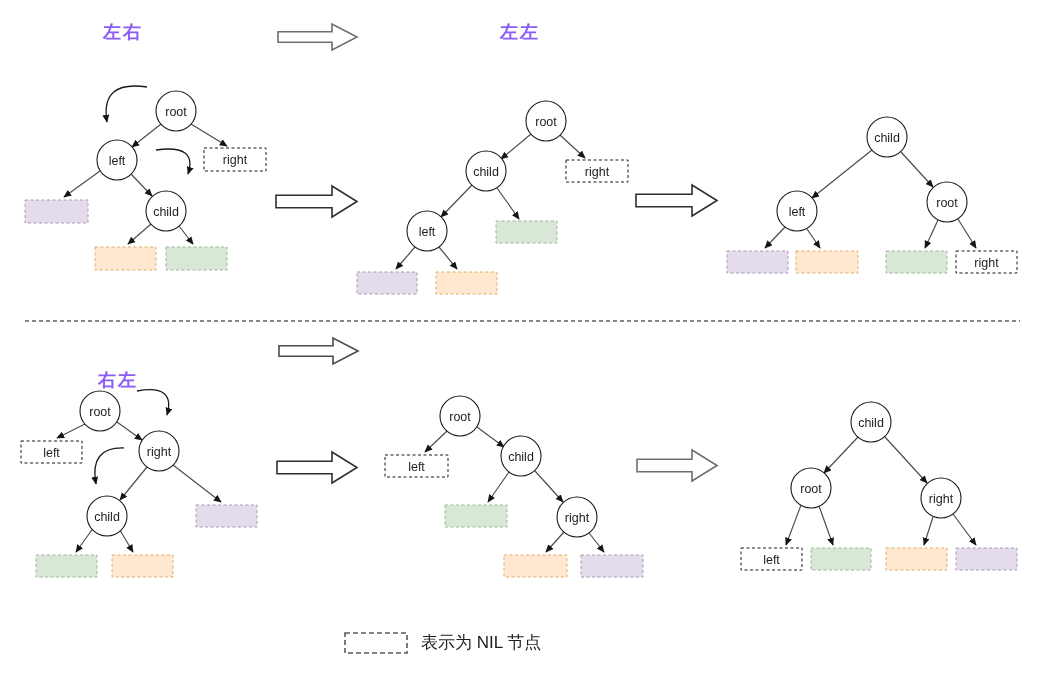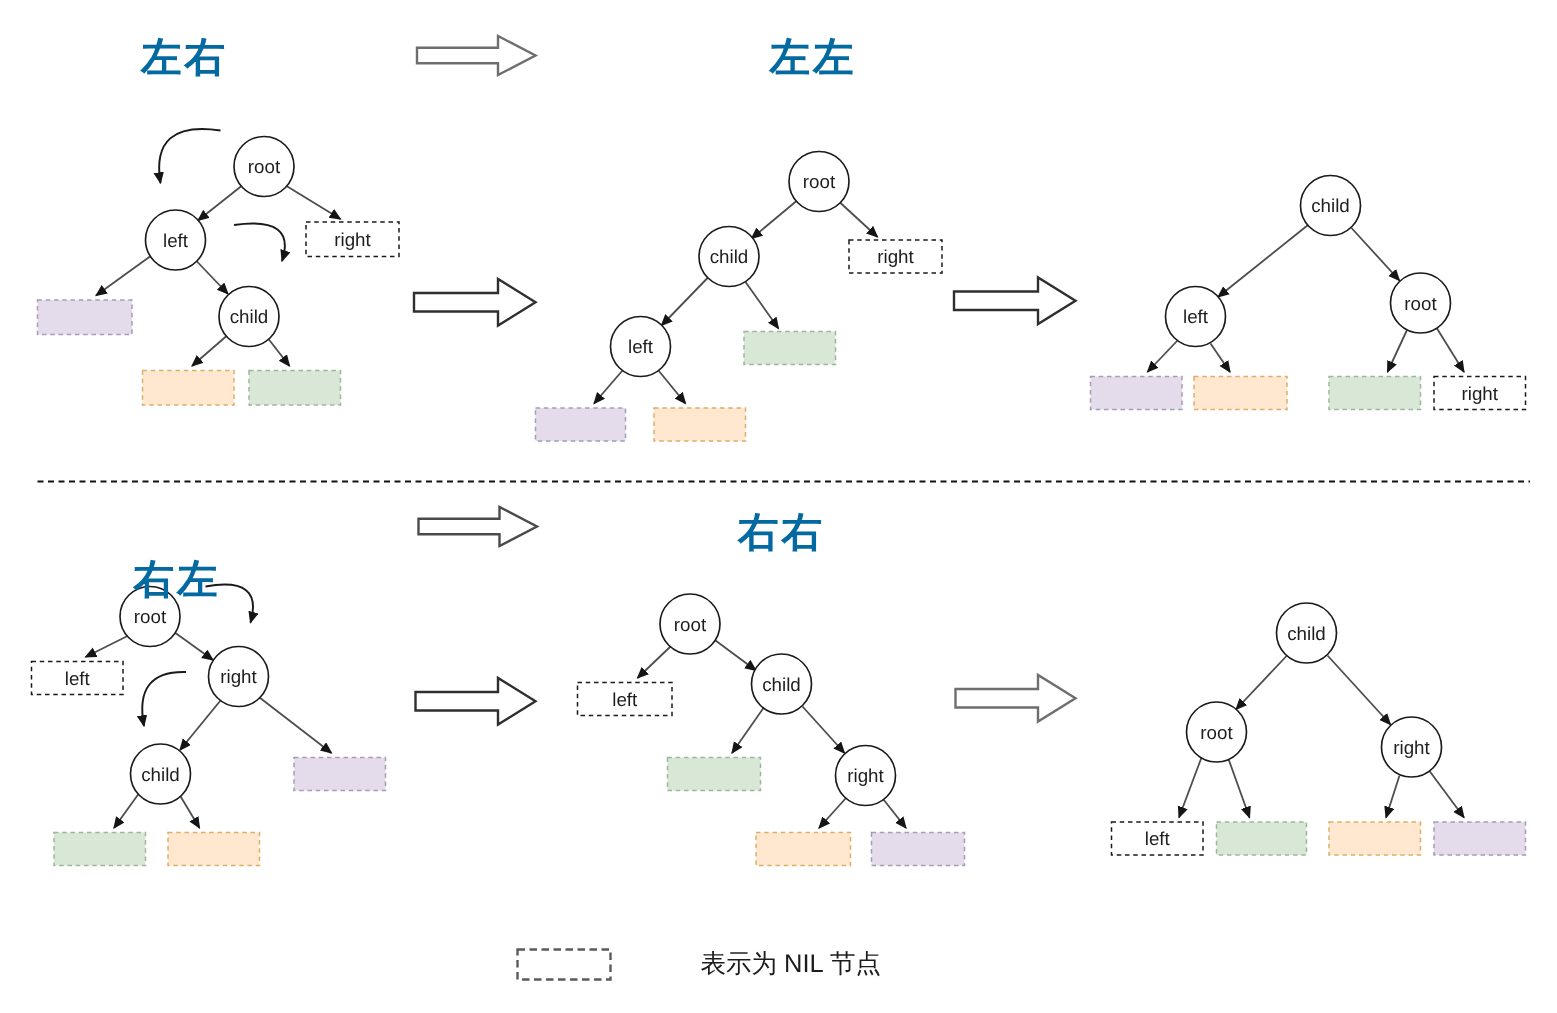--- a/index.html
+++ b/index.html
@@ -1,20 +1,20 @@
 <!DOCTYPE html>
 <html><head>
 <meta charset="utf-8">
 <style>
   html,body{margin:0;padding:0;background:#ffffff;}
   body{font-family:"Liberation Sans","DejaVu Sans",sans-serif;}
   .stage{position:relative;width:1038px;height:675px;background:#ffffff;overflow:hidden;}
   svg{position:absolute;left:0;top:0;}
-  .hdr{position:absolute;width:120px;text-align:center;font-size:27px;font-weight:600;color:#0369a1;letter-spacing:2px;}
-  .legend-text{position:absolute;left:421px;top:631px;font-size:17px;color:#1c1c1c;margin-left:46px;}
+  .hdr{position:absolute;width:120px;text-align:center;font-size:18px;font-weight:600;color:#8b5cf6;letter-spacing:2px;}
+  .legend-text{position:absolute;left:421px;top:631px;font-size:17px;color:#1c1c1c;}
   text{font-family:"Liberation Sans","DejaVu Sans",sans-serif;}
 </style>
 </head>
 <body>
 
 <div class="stage">
   <svg id="diagram-svg" width="1038" height="675" viewBox="0 0 1038 675">
     <defs>
       <marker id="ah" markerWidth="9" markerHeight="8" refX="7.2" refY="3.5" orient="auto" markerUnits="userSpaceOnUse">
         <path d="M0,0 L8,3.5 L0,7 Z" fill="#151515"></path>
@@ -146,18 +146,17 @@
           <text x="871" y="426.5" text-anchor="middle" font-size="12.5" fill="#1e1e1e">child</text>
           <circle cx="811" cy="488" r="20" fill="#ffffff" stroke="#1a1a1a" stroke-width="1.1"></circle>
           <text x="811" y="492.5" text-anchor="middle" font-size="12.5" fill="#1e1e1e">root</text>
           <circle cx="941" cy="498" r="20" fill="#ffffff" stroke="#1a1a1a" stroke-width="1.1"></circle>
           <text x="941" y="502.5" text-anchor="middle" font-size="12.5" fill="#1e1e1e">right</text>
         </g>
       </g>
   </svg>
 
   <div class="hdr" style="left:63px;top:20px;">左右</div>
-  <div class="hdr" style="left:482px;top:20px;">左左</div>
+  <div class="hdr" style="left:460px;top:20px;">左左</div>
   <div class="hdr" style="left:58px;top:336px;margin-top:32px;">右左</div>
-  <div class="hdr" style="left:461px;top:337px;">右右</div>
 
   <div class="legend-text">表示为 NIL 节点</div>
 </div>
 
 </body></html>

